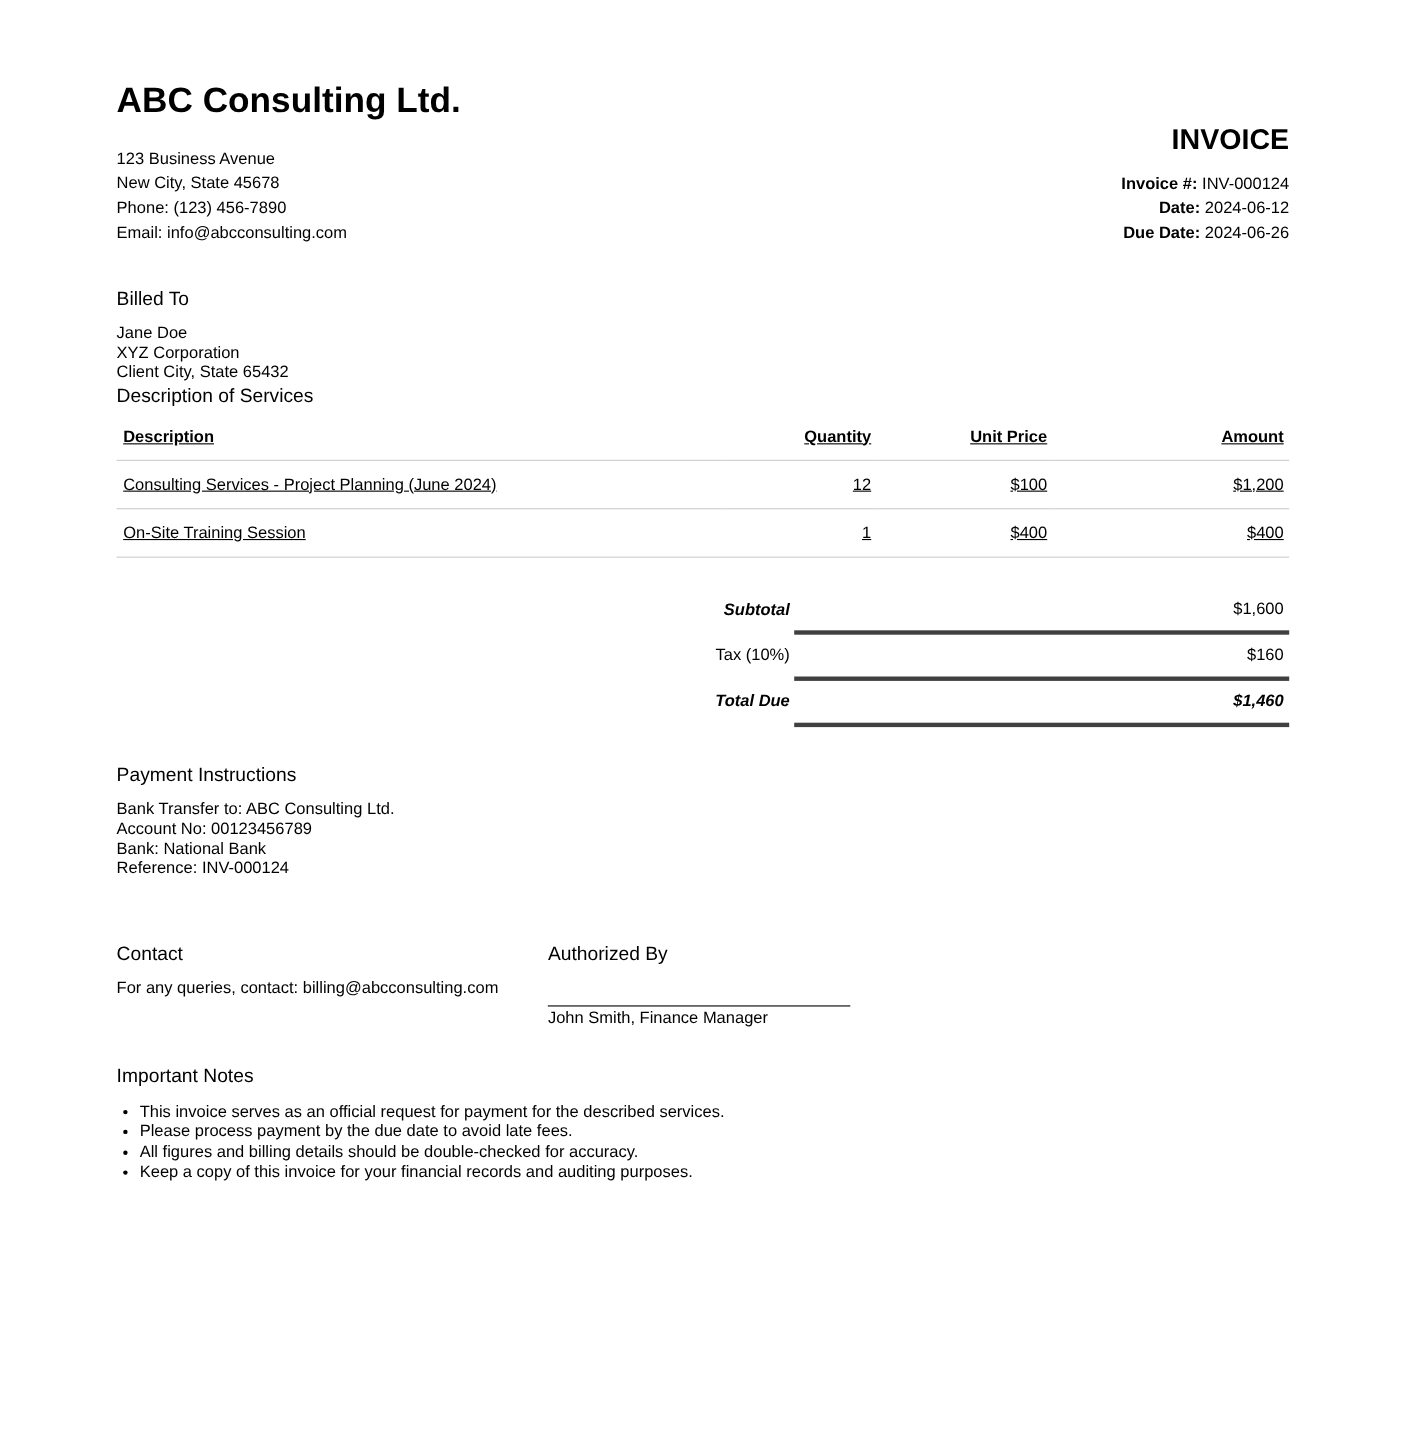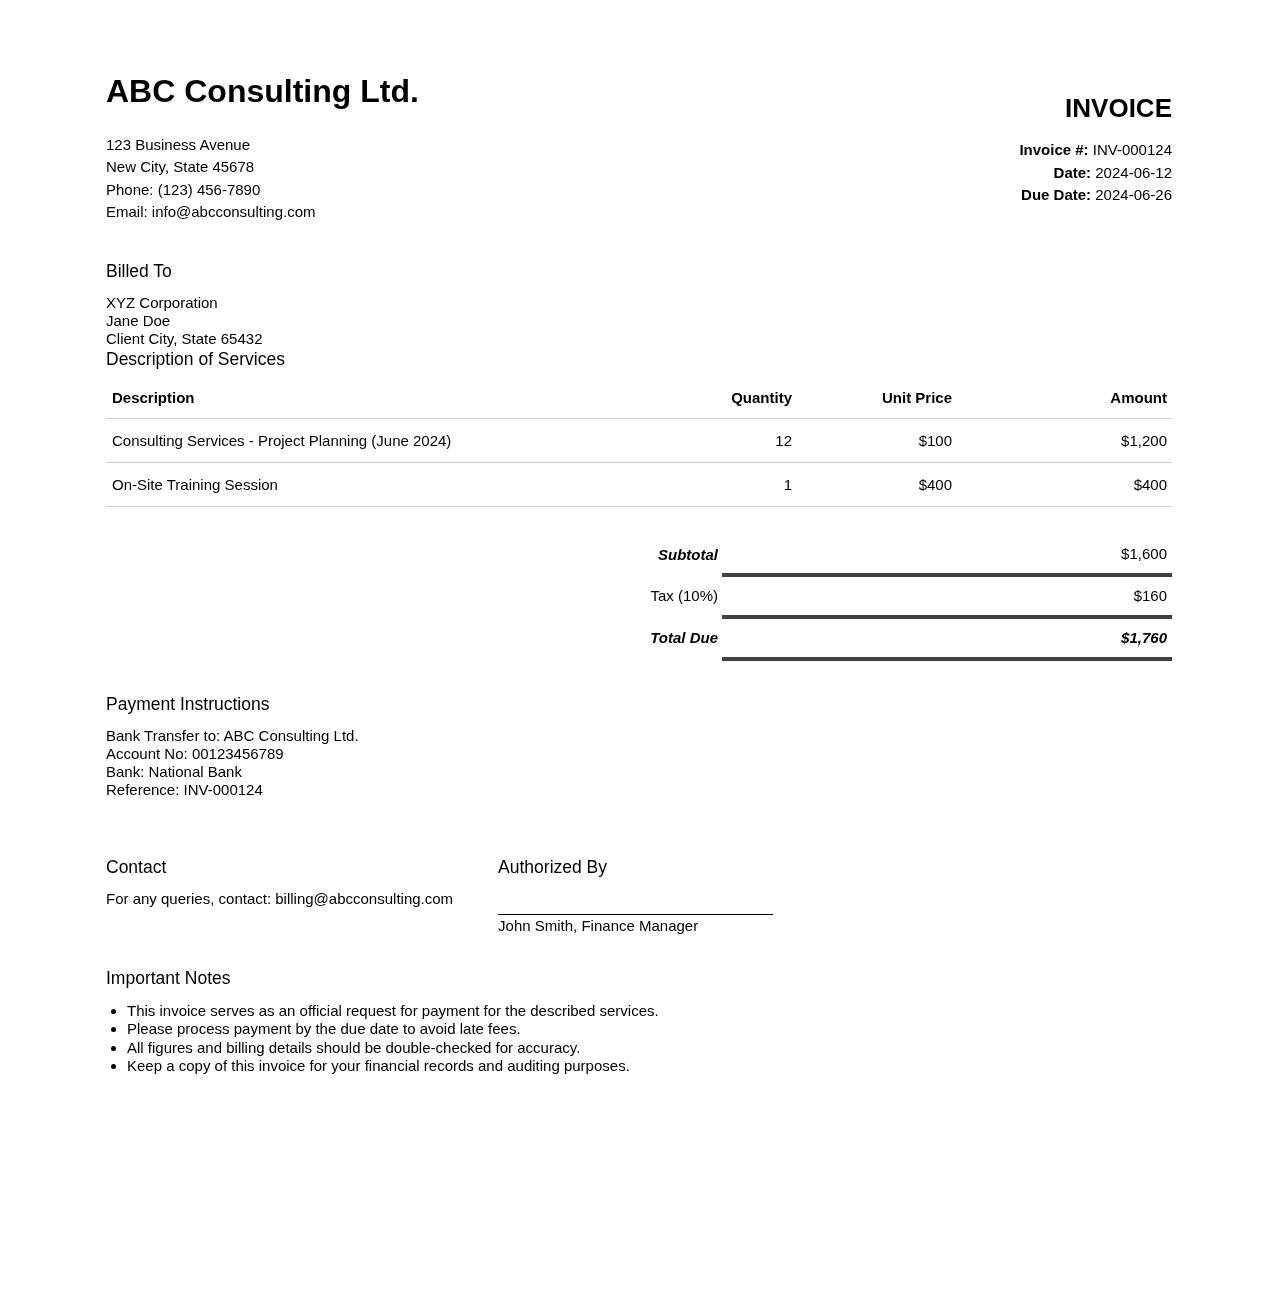--- a/index.html
+++ b/index.html
@@ -12,21 +12,21 @@
     color: #000000;
     position: relative;
     overflow: hidden;
   }
   .page {
     padding: 73px 106px 40px 106px;
     width: 100%;
   }
 
   
-  .header-row { display: flex; justify-content: space-between; align-items: center; }
+  .header-row { display: flex; justify-content: space-between; align-items: flex-end; }
   .company-name {
     font-size: 32px;
     font-weight: 700;
     line-height: 37px;
     margin-bottom: 24px;
   }
   .company-address p { font-size: 15px; line-height: 22.4px; }
 
   .invoice-block { text-align: right; }
   .invoice-title {
@@ -50,20 +50,21 @@
   
   .billed-to { margin-top: 37px; }
   .billed-to p { font-size: 15px; line-height: 18.3px; }
 
   
   .services { }
   .services-table {
     width: 100%;
     border-collapse: collapse;
     margin-top: 17px;
+    text-decoration: underline;
   }
   .services-table th {
     font-size: 15px;
     font-weight: 700;
     text-align: right;
     padding: 3px 5px 12px 5px;
     border-bottom: 1px solid #cccccc;
   }
   .services-table th.col-description { text-align: left; padding-left: 6px; }
   .services-table td {
@@ -143,22 +144,22 @@
       </div>
       <div class="meta-row">
         <span class="meta-label">Due Date:</span>
         <span>2024-06-26</span>
       </div>
     </div>
   </div>
 
   <div class="billed-to">
     <h3 class="section-heading">Billed To</h3>
+    <p>Jane Doe</p>
     <p>XYZ Corporation</p>
-    <p>Jane Doe</p>
     <p>Client City, State 65432</p>
   </div>
 
   <div class="services">
     <h3 class="section-heading">Description of Services</h3>
     <table class="services-table">
       <thead>
         <tr>
           <th class="col-description">Description</th>
           <th class="col-quantity">Quantity</th>
@@ -188,21 +189,21 @@
       <tr>
         <td class="t-label bold">Subtotal</td>
         <td class="t-value">$1,600</td>
       </tr>
       <tr>
         <td class="t-label">Tax (10%)</td>
         <td class="t-value">$160</td>
       </tr>
       <tr>
         <td class="t-label bold">Total Due</td>
-        <td class="t-value bold">$1,760</td>
+        <td class="t-value bold">$1,460</td>
       </tr>
     </tbody>
   </table>
 
   <div class="payment">
     <h3 class="section-heading">Payment Instructions</h3>
     <p>Bank Transfer to: ABC Consulting Ltd.</p>
     <p>Account No: 00123456789</p>
     <p>Bank: National Bank</p>
     <p>Reference: INV-000124</p>

